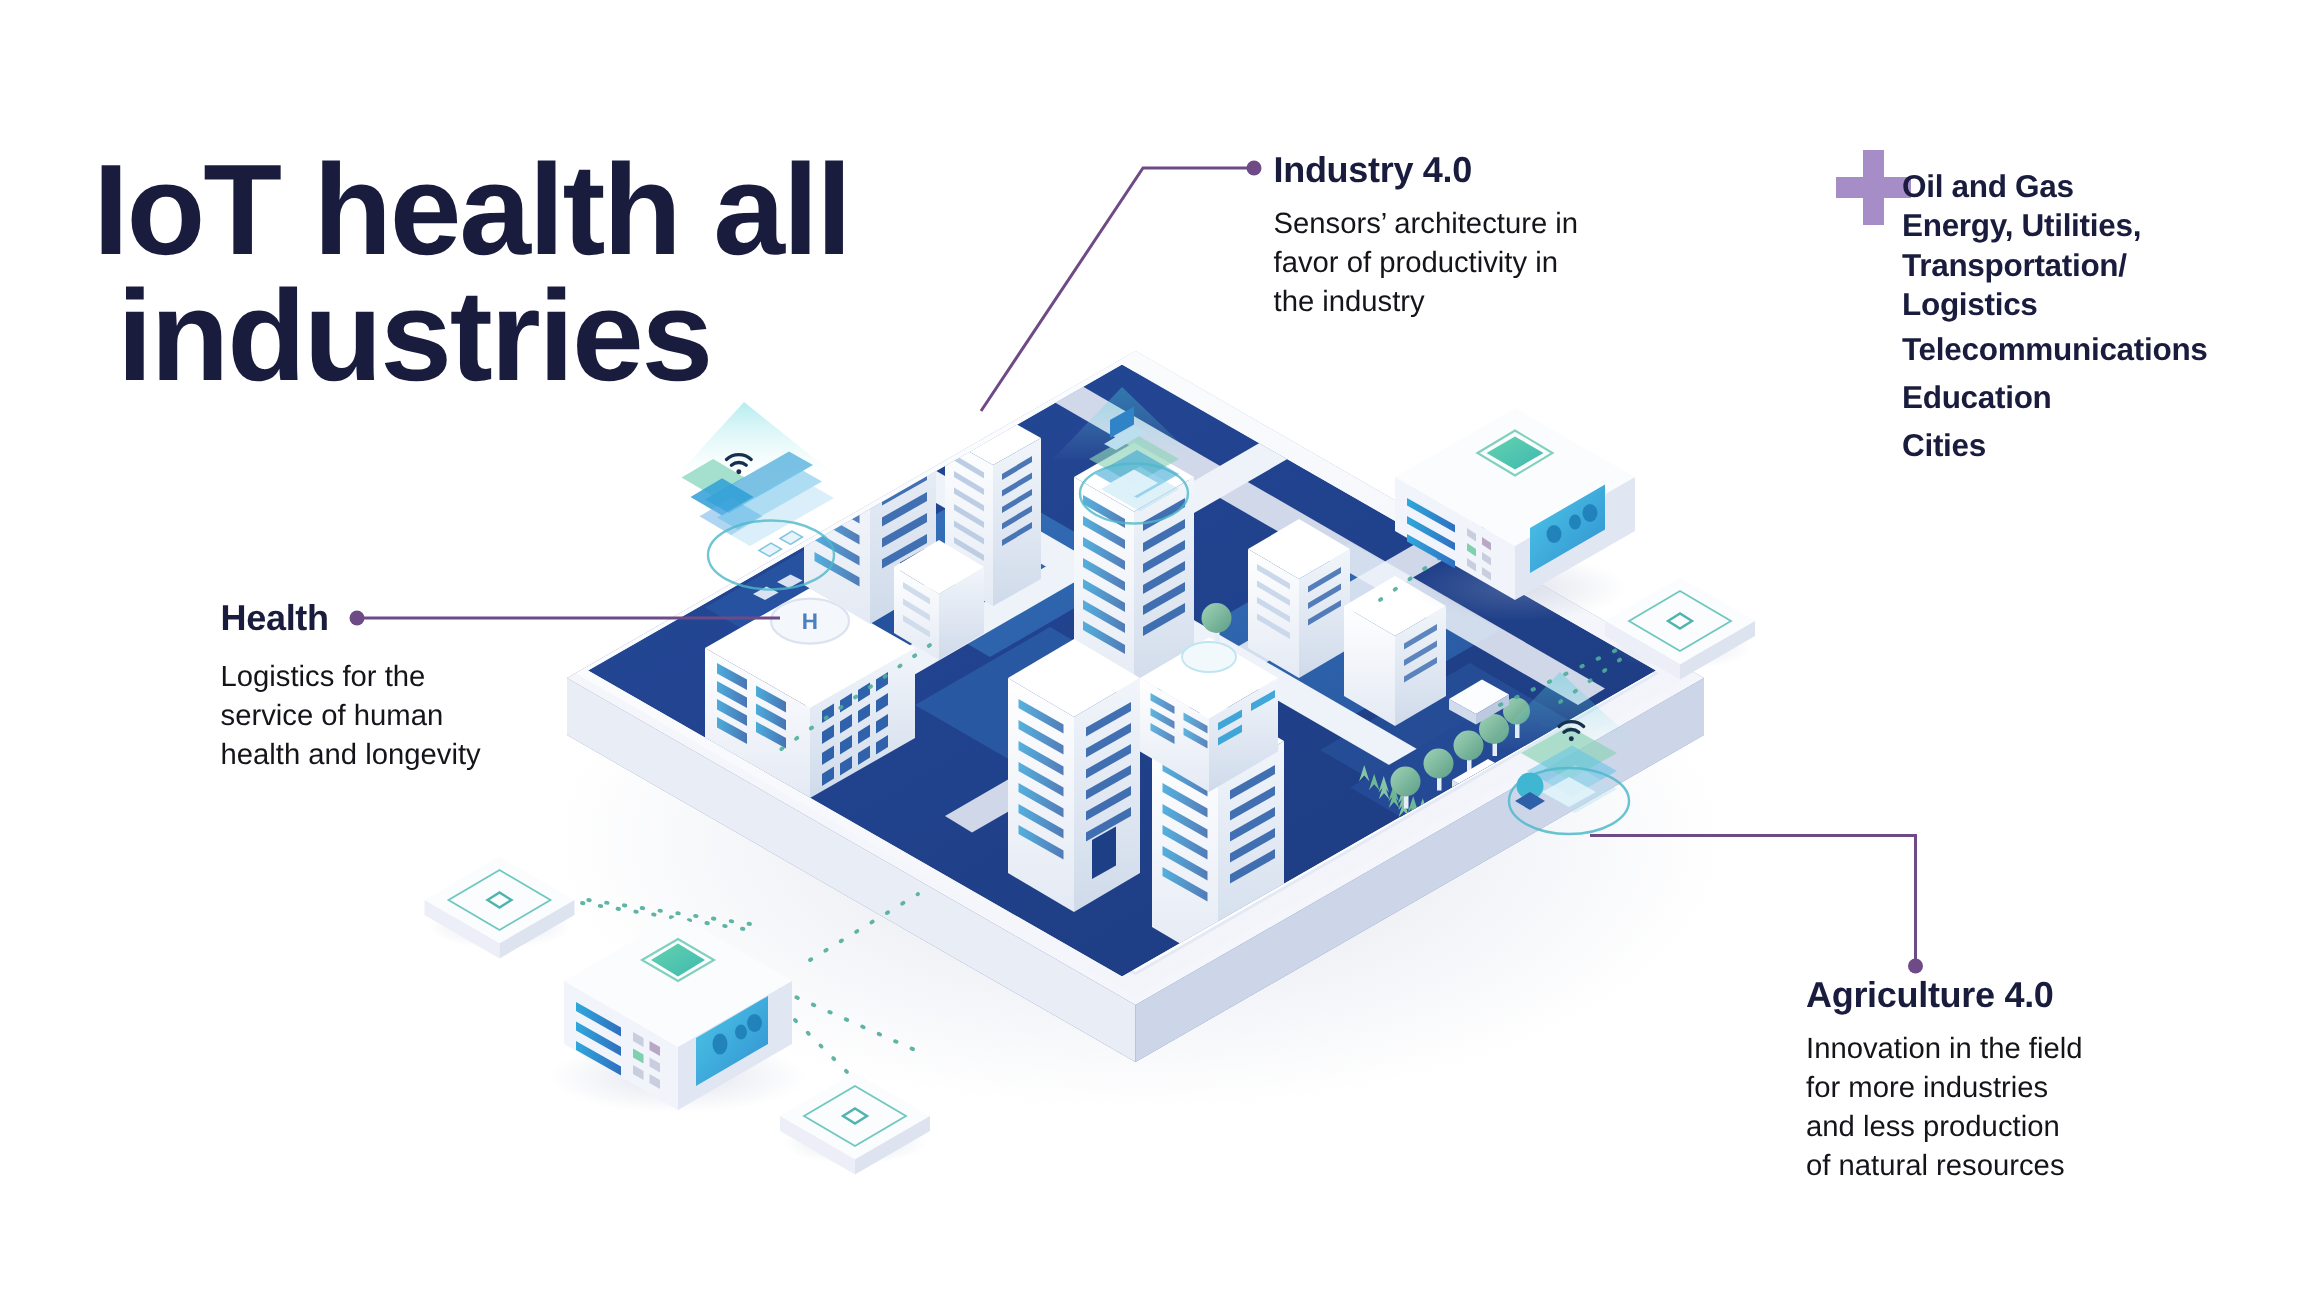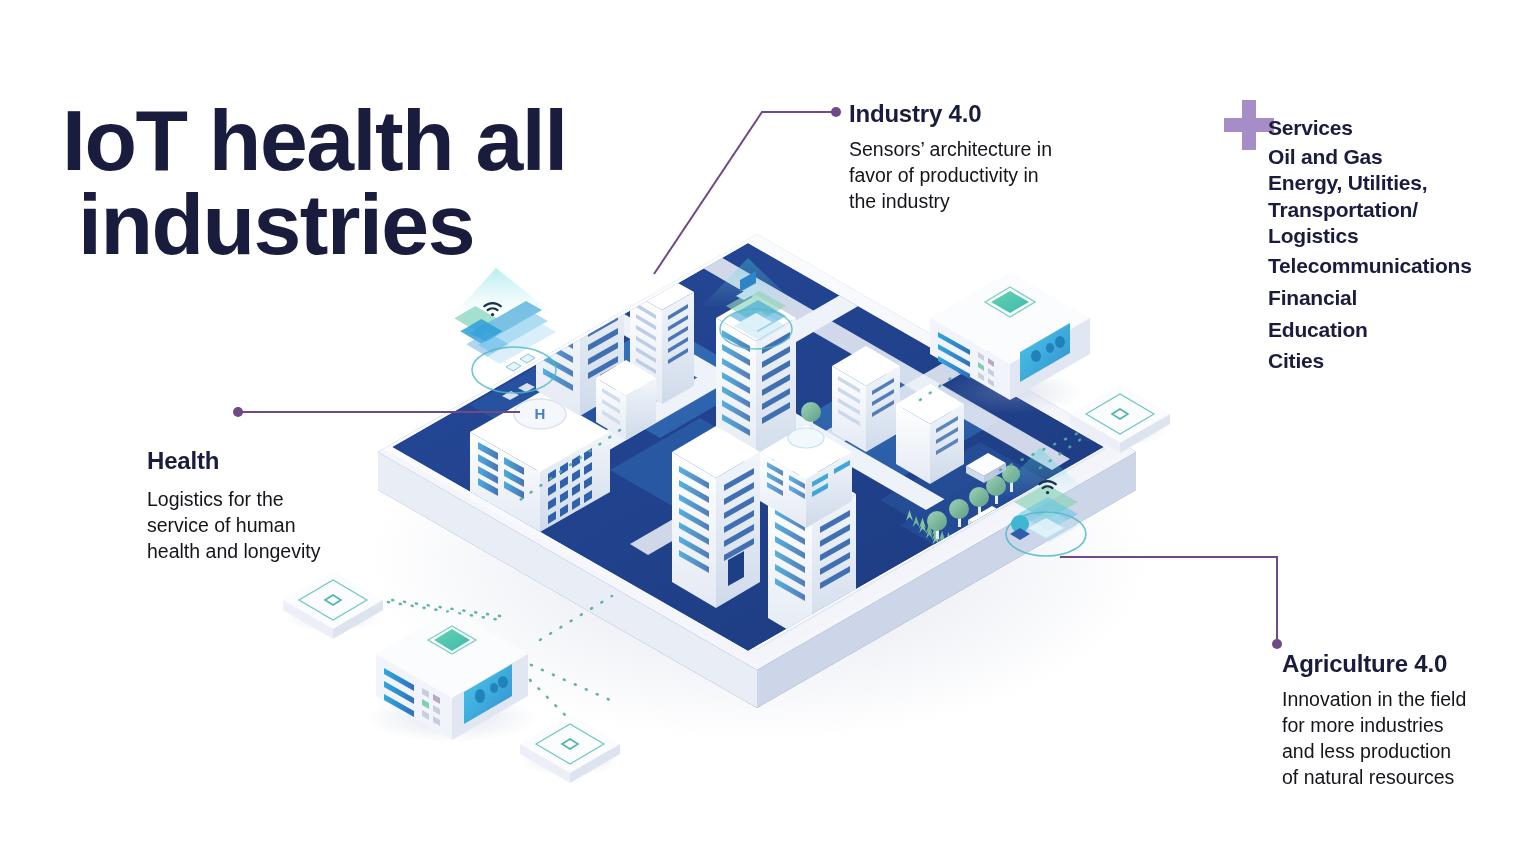--- a/index.html
+++ b/index.html
@@ -32,22 +32,22 @@
     letter-spacing:-0.2px; margin-bottom:9px;
   }
   .callout .body {
     font-size:19.5px; line-height:1.33; color:#14141a;
     font-weight:normal;
   }
   .callout .body div { white-space:nowrap; }
 
   #callout-industry { left:849px; top:100px; width:245px; }
   #callout-health   { left:147px; top:399px; width:220px; }
-  #callout-health .ttl { margin-bottom:12px;margin-top:48px; }
-  #callout-agri     { left:1282px; top:650px; width:240px; }
+  #callout-health .ttl { margin-bottom:12px; }
+  #callout-agri     { left:1204px; top:650px; width:240px; }
 
   
   #services { position:absolute; left:1268px; top:112px; width:250px; }
   #services .item {
     font-size:21px; font-weight:bold; color:#191c3d;
     line-height:1.52; letter-spacing:-0.2px; white-space:nowrap;
   }
   #services .item.wrap { line-height:1.26; }
   .plus-icon {
     position:absolute; left:1224px; top:100px;
@@ -745,24 +745,22 @@
     <div class="ttl">Agriculture 4.0</div>
     <div class="body">
       <div>Innovation in the field</div>
       <div>for more industries</div>
       <div>and less production</div>
       <div>of natural resources</div>
     </div>
   </div>
 
   <div id="services">
-    <div class="item">Services</div>
     <div class="item wrap">Oil and Gas</div>
     <div class="item wrap">Energy, Utilities,</div>
     <div class="item wrap">Transportation/</div>
     <div class="item wrap">Logistics</div>
     <div class="item">Telecommunications</div>
-    <div class="item">Financial</div>
     <div class="item">Education</div>
     <div class="item">Cities</div>
   </div>
 
 </div>
 
 </body></html>

